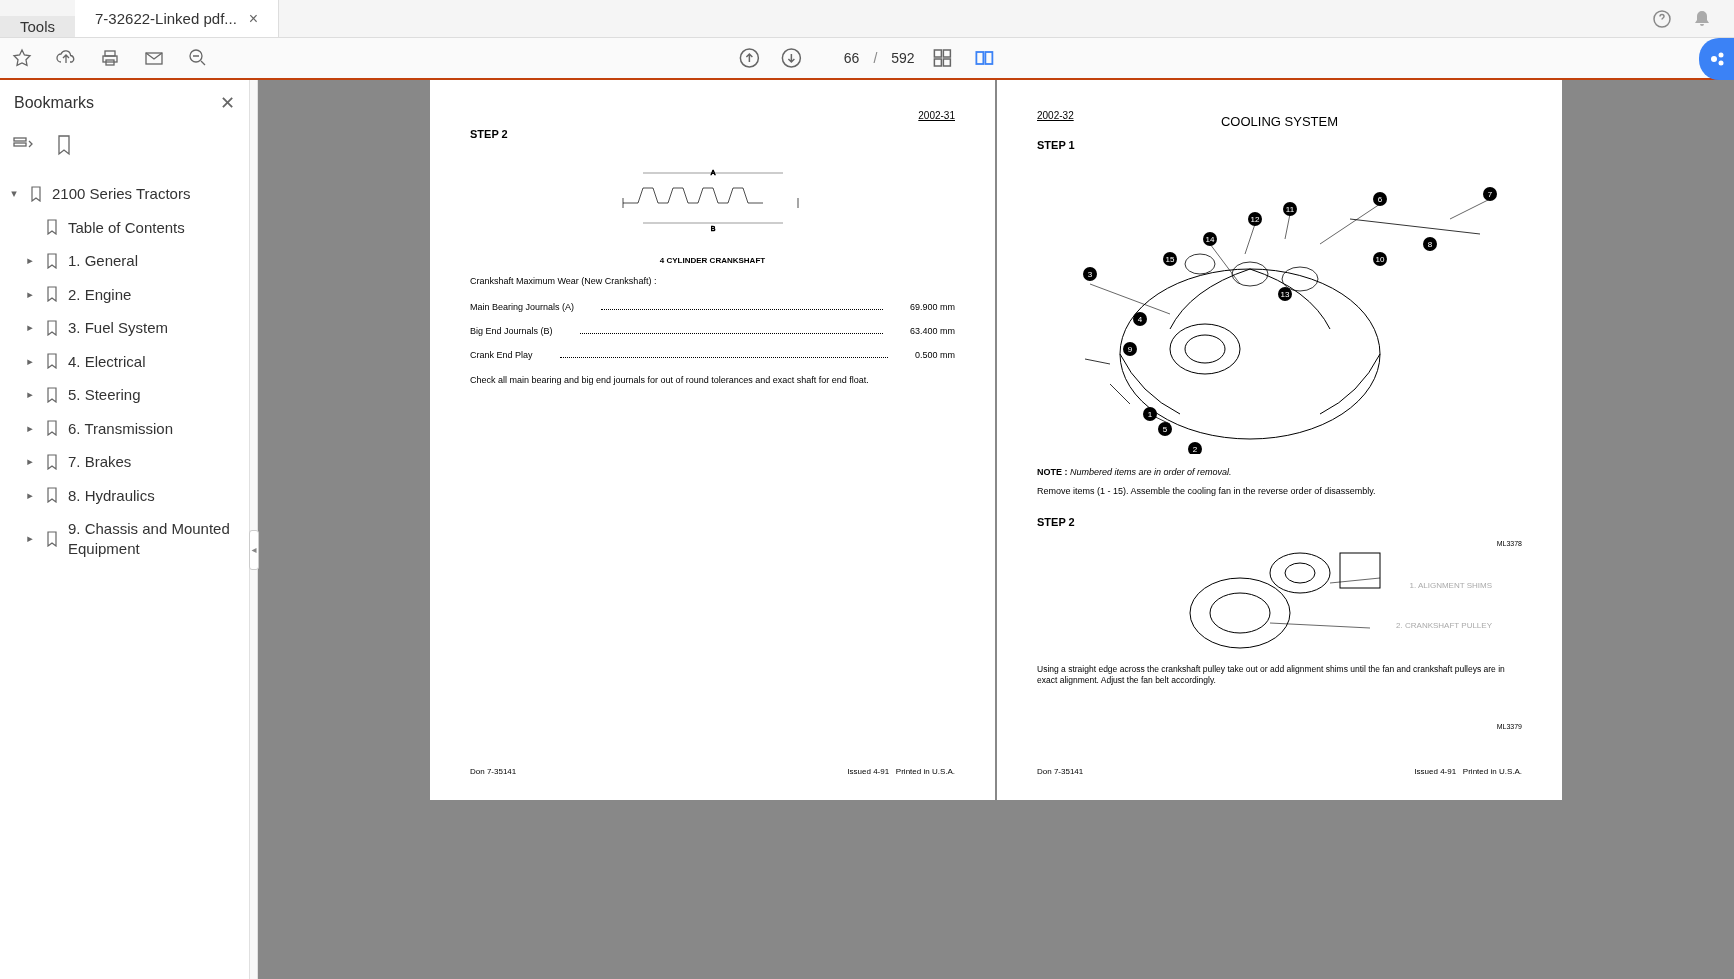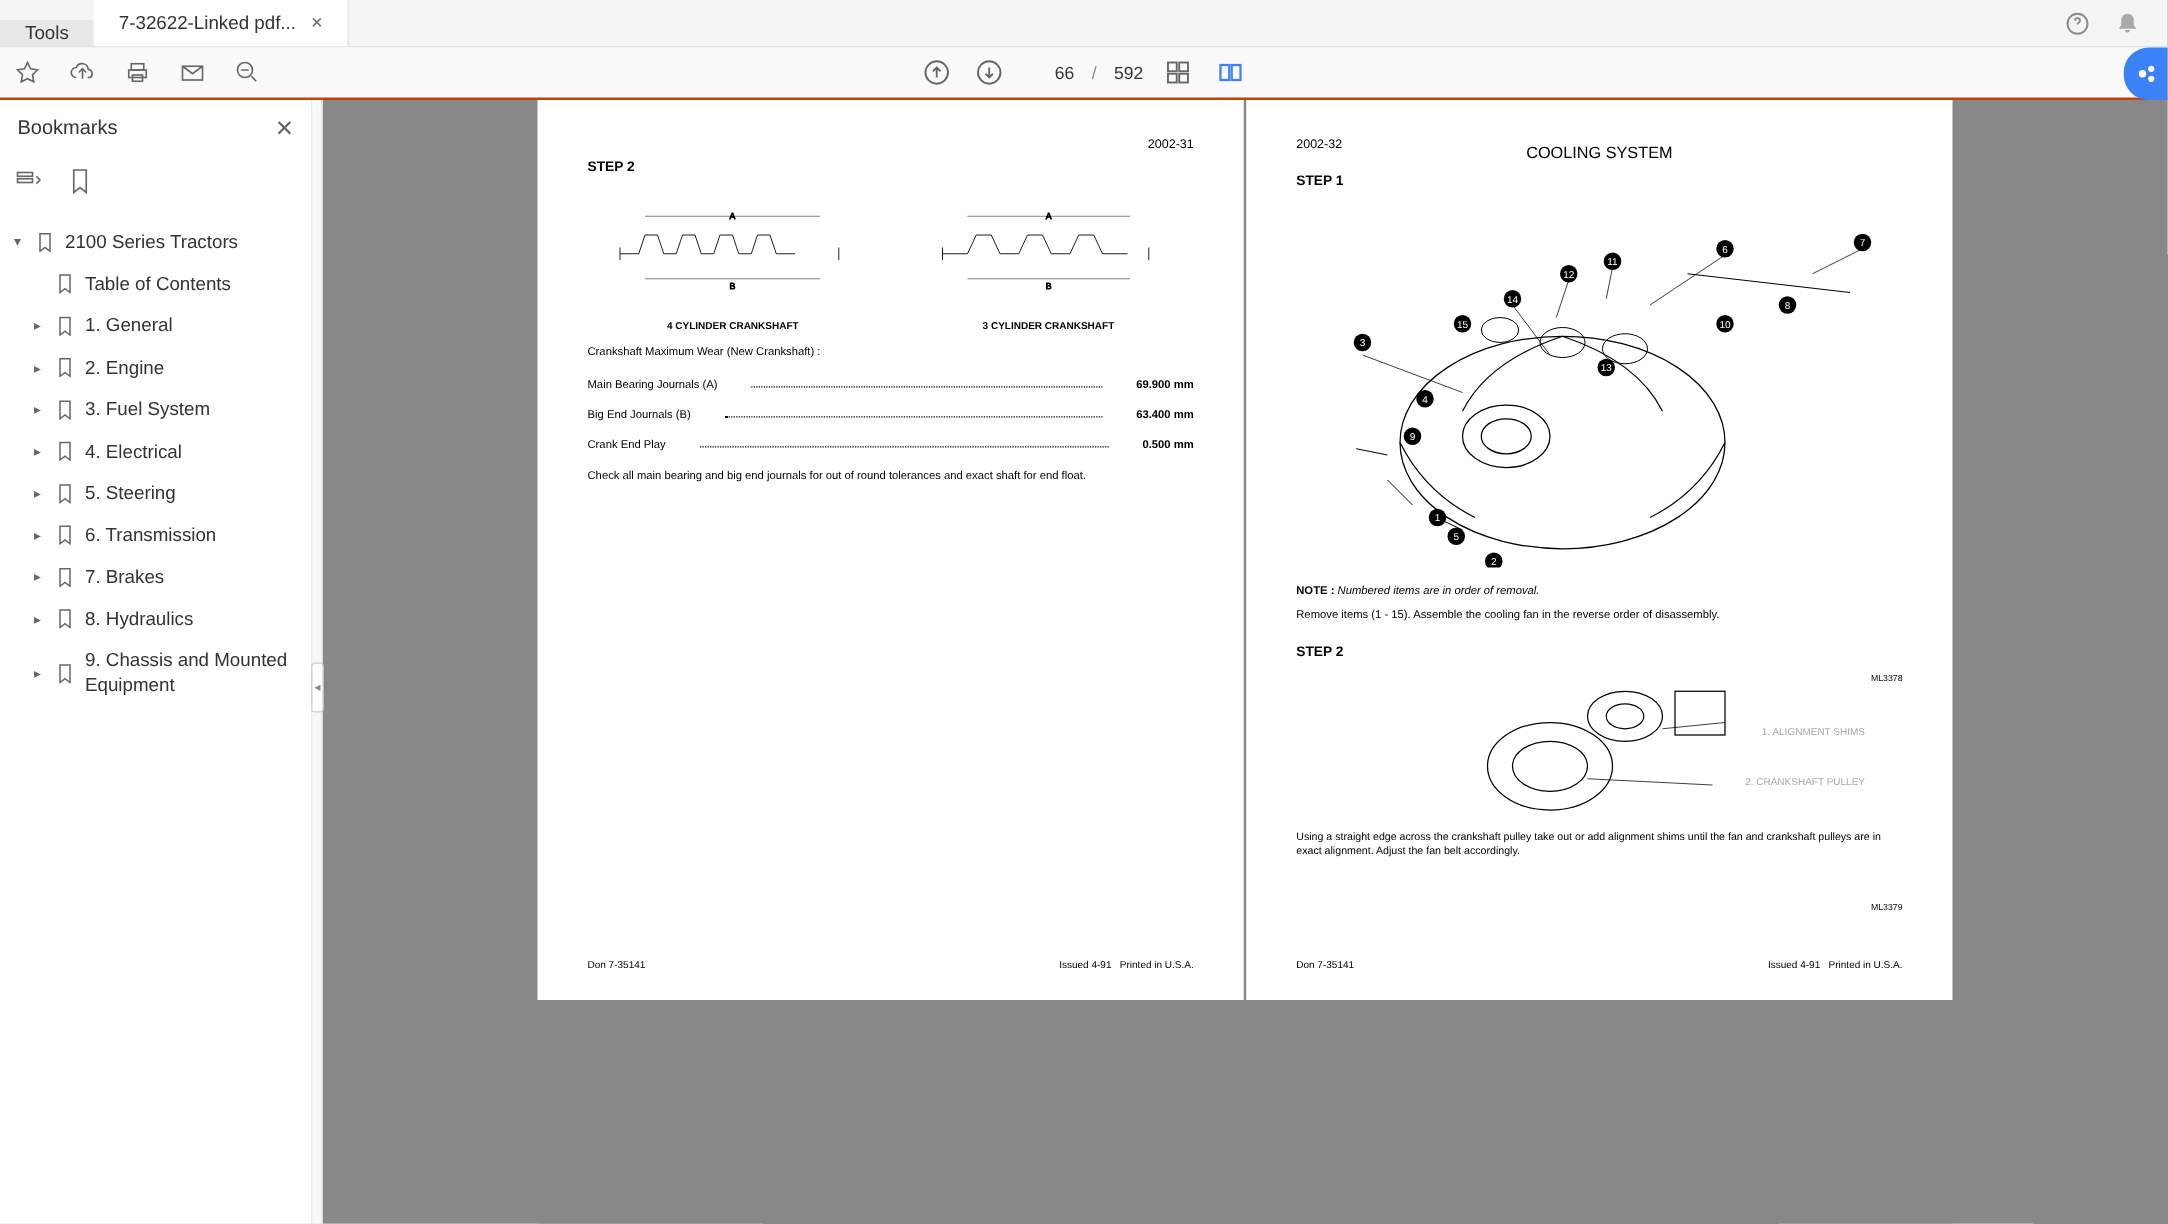--- a/index.html
+++ b/index.html
@@ -35,31 +35,31 @@
     .tree-label { flex: 1; line-height: 1.3; }
     .indent-1 { padding-left: 24px; }
     .indent-2 { padding-left: 24px; }
     
     .resizer { width: 8px; background: #f8f8f8; border-right: 1px solid #e0e0e0; position: relative; cursor: ew-resize; }
     .resizer-handle { position: absolute; top: 50%; left: -1px; width: 10px; height: 40px; background: #fff; border: 1px solid #ccc; border-radius: 3px; display: flex; align-items: center; justify-content: center; font-size: 10px; color: #888; }
     
     .viewer { flex: 1; background: #888; overflow: auto; display: flex; justify-content: center; padding: 0; }
     .page-spread { display: flex; gap: 2px; background: #888; }
     .page { background: #fff; width: 565px; height: 720px; padding: 30px 40px; position: relative; font-family: Arial, sans-serif; font-size: 9px; color: #000; }
-    .page-num-top { position: absolute; top: 30px; font-size: 10px; }
+    .page-num-top { position: absolute; top: 30px; font-size: 10px; text-decoration: underline; }
     .page-num-right { right: 40px; }
     .page-num-left { left: 40px; }
     .step-label { font-weight: bold; font-size: 11px; margin: 18px 0 8px; }
     .diagram { border: none; margin: 8px 0; display: flex; align-items: center; justify-content: center; color: #aaa; font-size: 8px; }
     .caption { text-align: center; font-size: 8px; font-weight: bold; margin-top: 4px; }
     .body-text { font-size: 9px; margin: 8px 0; line-height: 1.4; }
     .spec-line { display: flex; font-size: 9px; margin: 14px 0; gap: 23px; }
     .spec-label { flex: 0 0 auto; }
     .spec-dots { flex: 1; border-bottom: 1px dotted #000; margin: 0 4px 2px; }
-    .spec-val { flex: 0 0 auto; font-weight: bold; }
+    .spec-val { flex: 0 0 auto; }
     .page-footer { position: absolute; bottom: 24px; left: 40px; right: 40px; display: flex; justify-content: space-between; font-size: 8px; }
     .section-title { text-align: center; font-weight: normal; font-size: 13px; margin: 4px 0 10px; }
     .note-text { font-size: 9px; margin: 6px 0; }
     .fig-ref { position: absolute; right: 40px; font-size: 7px; }
     
     svg { display: block; }
   </style>
 </head>
 <body>
 
@@ -273,31 +273,20 @@
           <div style="flex:1;">
             <div class="diagram" style="height:90px;">
               <svg width="200" height="80" viewBox="0 0 200 80" stroke="#000" fill="none" stroke-width="0.7">
                 <path d="M10 40h15l5-15h10l5 15h10l5-15h10l5 15h10l5-15h10l5 15h10l5-15h10l5 15h15M10 35v10M185 35v10"></path>
                 <text x="100" y="12" font-size="7" text-anchor="middle" fill="#000">A</text>
                 <text x="100" y="68" font-size="7" text-anchor="middle" fill="#000">B</text>
                 <path d="M30 10h140M30 60h140" stroke-width="0.4"></path>
               </svg>
             </div>
             <div class="caption">4 CYLINDER CRANKSHAFT</div>
-          </div>
-          <div style="flex:1;">
-            <div class="diagram" style="height:90px;">
-              <svg width="200" height="80" viewBox="0 0 200 80" stroke="#000" fill="none" stroke-width="0.7">
-                <path d="M15 40h20l7-15h12l7 15h15l7-15h12l7 15h15l7-15h12l7 15h20M15 35v10M180 35v10"></path>
-                <text x="100" y="12" font-size="7" text-anchor="middle" fill="#000">A</text>
-                <text x="100" y="68" font-size="7" text-anchor="middle" fill="#000">B</text>
-                <path d="M35 10h130M35 60h130" stroke-width="0.4"></path>
-              </svg>
-            </div>
-            <div class="caption">3 CYLINDER CRANKSHAFT</div>
           </div>
         </div>
         <div class="body-text">Crankshaft Maximum Wear (New Crankshaft) :</div>
         <div class="spec-line">
             <span class="spec-label">Main Bearing Journals (A)</span>
             <span class="spec-dots"></span>
             <span class="spec-val">69.900 mm</span>
           </div>
         <div class="spec-line">
             <span class="spec-label">Big End Journals (B)</span>

